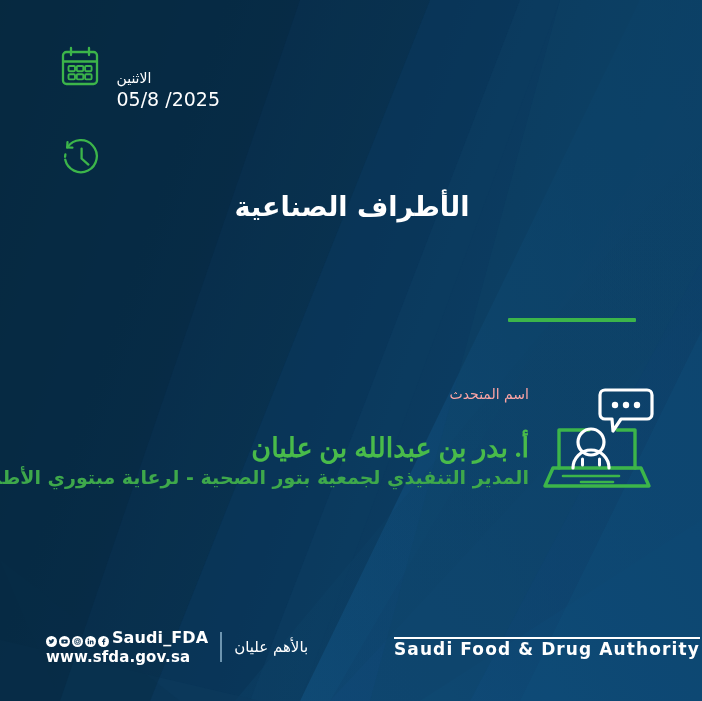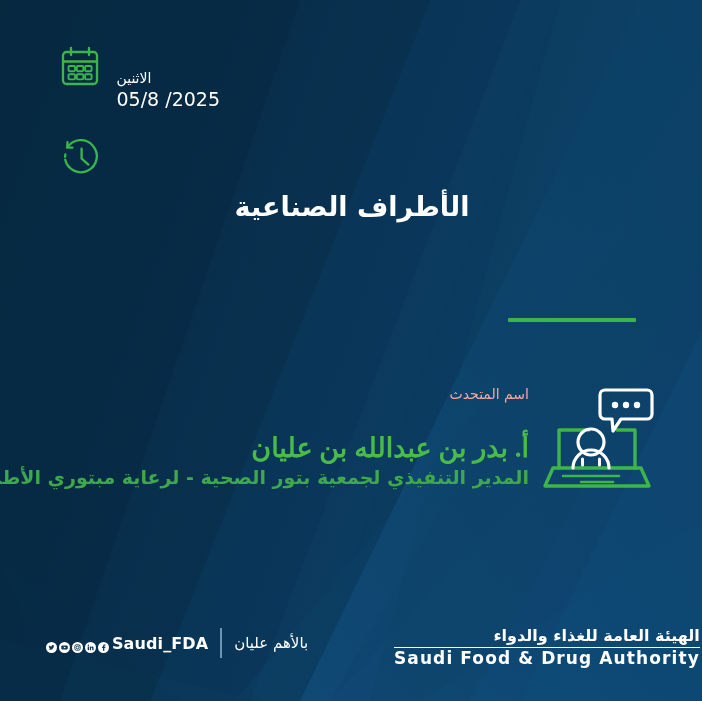--- a/index.html
+++ b/index.html
@@ -242,39 +242,39 @@
           </span>
           <span class="s-ico">
             <svg viewBox="0 0 22 22" xmlns="http://www.w3.org/2000/svg">
               <circle cx="11" cy="11" r="11" fill="#ffffff"></circle>
               <path d="M12.6 17.4v-5.6h1.9l.3-2.2h-2.2V8.2c0-.6.2-1.1 1.1-1.1h1.2V5.1a15 15 0 0 0-1.8-.1c-1.8 0-3 1.1-3 3.1v1.5H8.2v2.2h1.9v5.6z" fill="#0b3352"></path>
             </svg>
           </span>
         </span>
         <span class="handle">Saudi_FDA</span>
       </div>
+      <div class="site">www.sfda.gov.sa</div>
     </div>
     <span class="divider"></span>
     <span class="slogan">بالأهم عليان</span>
   </div>
 
   <div class="footer-right">
     <span class="brand-mark">
       <svg viewBox="0 0 48 44" xmlns="http://www.w3.org/2000/svg">
         <g stroke="#ffffff" fill="none" stroke-linecap="round">
           <path d="M7 40 C16 33 22 24 26 13" stroke-width="2.2"></path>
           <path d="M12 41 C22 34 29 25 34 12" stroke-width="1.6"></path>
           <path d="M30 12 C33 18 31 25 25 30" stroke-width="2.2"></path>
           <path d="M24 17 C29 16 35 19 37 25" stroke-width="2.2"></path>
           <path d="M21 28 C26 31 33 32 39 29" stroke-width="1.6"></path>
         </g>
         <circle cx="31.5" cy="7.5" r="3.5" fill="#ffffff"></circle>
         <text x="33" y="36" font-family="DejaVu Sans, sans-serif" font-size="5.4" font-weight="bold" fill="#ffffff" transform="rotate(-20 33 36)">SFDA</text>
       </svg>
     </span>
     <span class="brand-text">
-      <span class="brand-ar">الهيئة العامة للغذاء والدواء</span>
       <span class="brand-ar-rule"></span>
       <span class="brand-en">Saudi Food &amp; Drug Authority</span>
     </span>
   </div>
 
 </div>
 
 </body></html>

